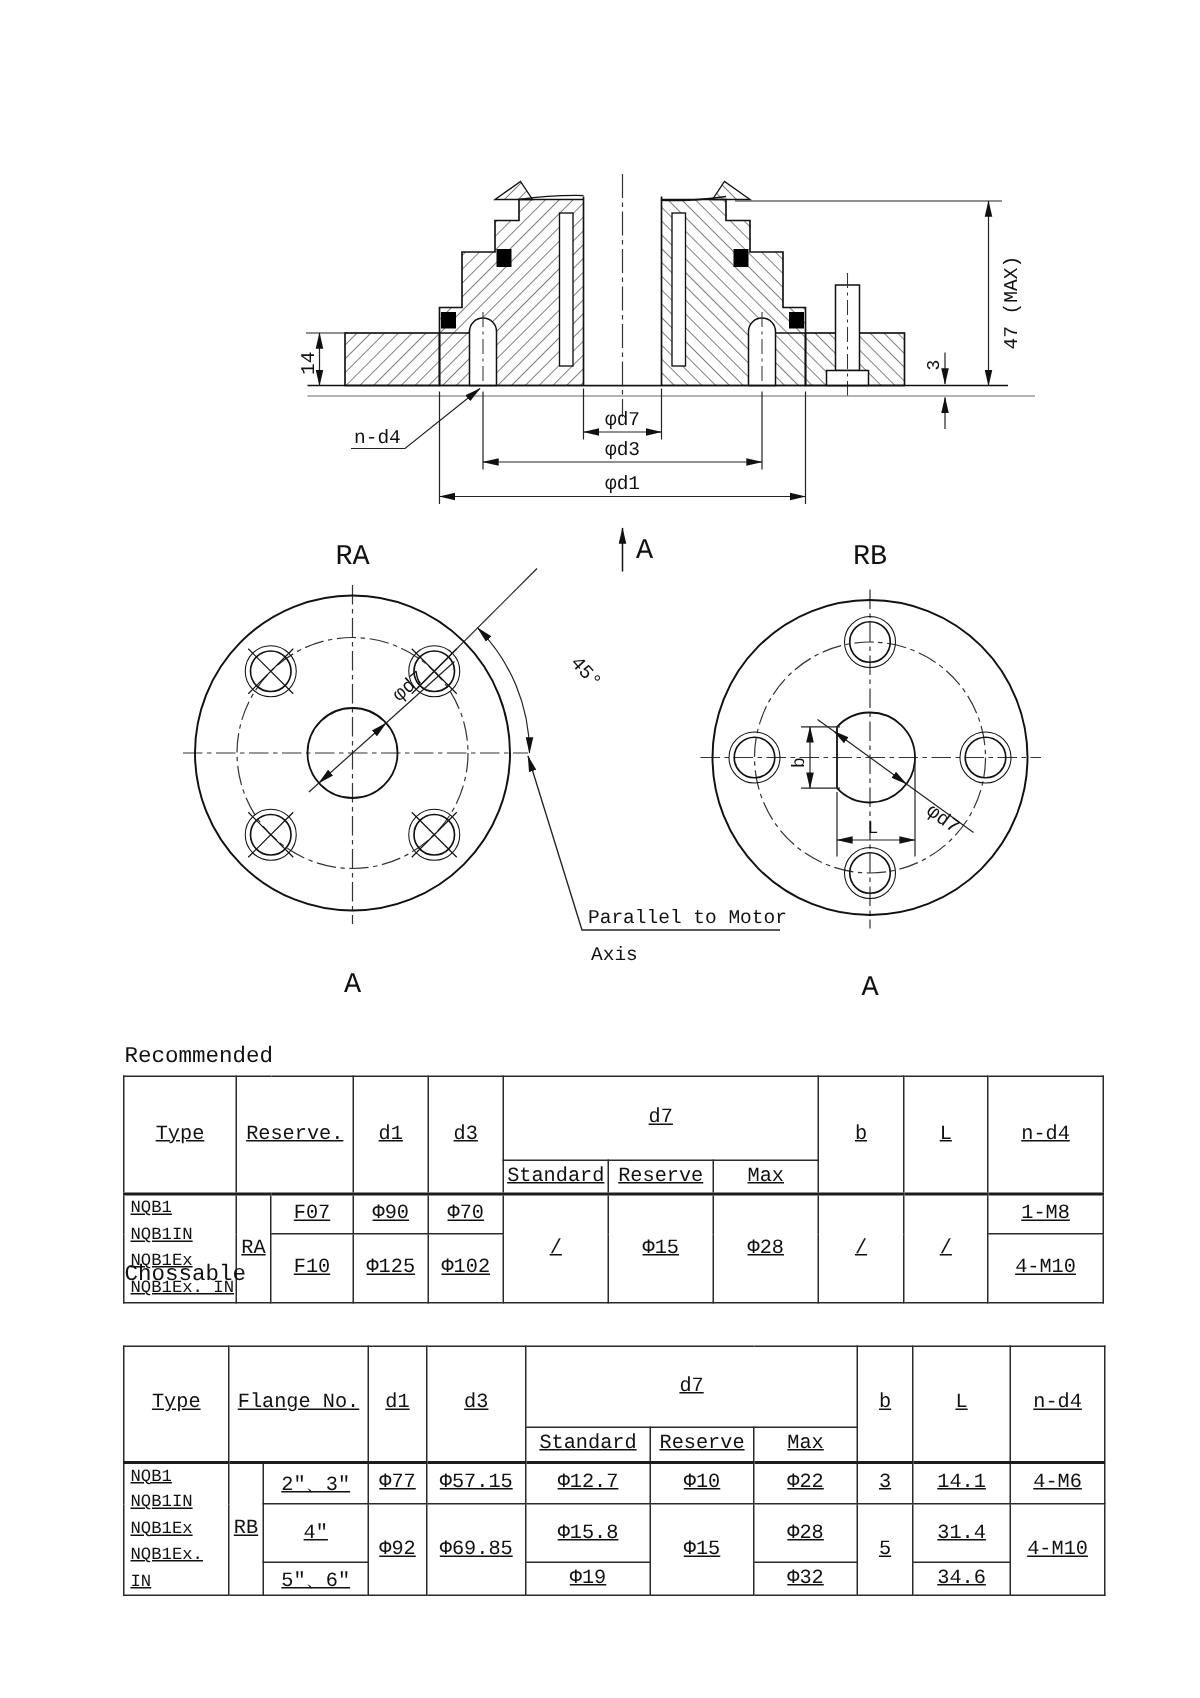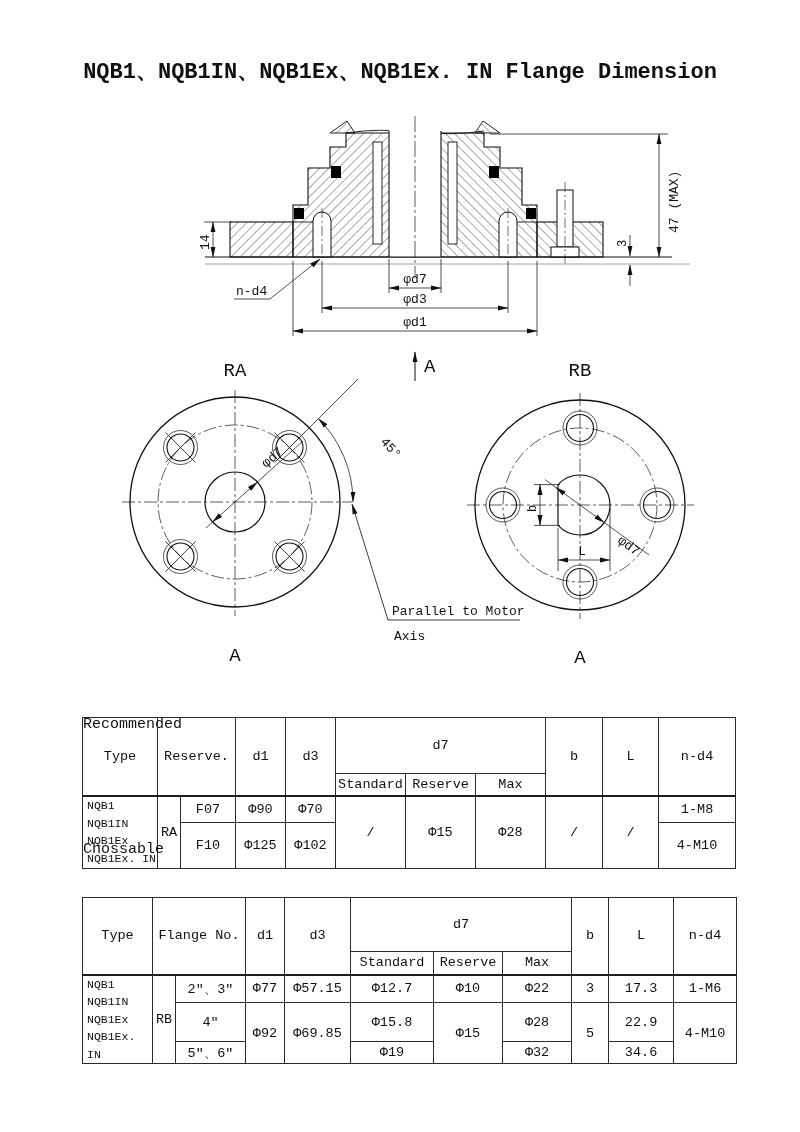--- a/index.html
+++ b/index.html
@@ -15,35 +15,34 @@
     letter-spacing:0;
   }
   svg.drawing { position:absolute; left:0; top:0; }
   svg text { fill:#111; font-family:"Liberation Mono","DejaVu Sans Mono",monospace; }
   .t13 { font-size:13px; }
   .t12 { font-size:12px; }
   .t18 { font-size:19px; }
   .caption { position:absolute; left:83px; font-size:15px; }
   table.spec {
     position:absolute; border-collapse:collapse; table-layout:fixed;
-    font-size:13.5px; text-align:center; border:1.5px solid #222;
+    font-size:13.5px; text-align:center; border:1.5px solid #222;text-decoration:underline;
   }
   .spec td { border:1px solid #2a2a2a; vertical-align:middle; padding:0 1px; overflow:hidden; }
   .spec tr.body1 td { border-top:2.5px solid #1d1d1d; }
   .spec td.models {
     text-align:left; white-space:pre-line; font-size:11.5px;
     line-height:17.5px; padding-left:4px;margin-top:35px;
   }
 </style>
 </head>
 <body>
 
 <div class="page">
 
-  <div class="title">NQB1、NQB1IN、NQB1Ex、NQB1Ex. IN Flange Dimension</div>
 
   <svg class="drawing" width="800" height="700" viewBox="0 0 800 700">
     <defs>
       <pattern id="hA" patternUnits="userSpaceOnUse" width="6.5" height="6.5" patternTransform="rotate(-45)">
         <line x1="0" y1="0" x2="6.5" y2="0" stroke="#1c1c1c" stroke-width="0.75"></line>
       </pattern>
       <pattern id="hB" patternUnits="userSpaceOnUse" width="6.5" height="6.5" patternTransform="rotate(45)">
         <line x1="0" y1="0" x2="6.5" y2="0" stroke="#1c1c1c" stroke-width="0.75"></line>
       </pattern>
       <marker id="arr" viewBox="0 0 10 6" refX="9.5" refY="3" markerWidth="11" markerHeight="7" orient="auto-start-reverse" markerUnits="userSpaceOnUse">
@@ -182,21 +181,21 @@
       <text class="t18" x="580" y="663" text-anchor="middle">A</text>
     </g>
 
     <g>
       <path d="M352,504 L388,620 L520,620" fill="none" stroke="#222" stroke-width="0.9" marker-start="url(#arr)"></path>
       <text class="t13" x="392" y="615">Parallel to Motor</text>
       <text class="t13" x="394" y="640">Axis</text>
     </g>
   </svg>
 
-  <div class="caption" style="top:716px">Recommended</div>
+  <div class="caption" style="top:696px">Recommended</div>
 
   <table class="spec" style="left:82px; top:717px; width:653px;">
     <colgroup>
       <col style="width:75px">
         <col style="width:23px">
         <col style="width:55px">
       <col style="width:50px">
         <col style="width:50px">
         <col style="width:70px">
       <col style="width:70px">
@@ -284,32 +283,32 @@
 NQB1Ex
 NQB1Ex. IN</td>
       <td rowspan="3">RB</td>
       <td>2"、3"</td>
       <td>Φ77</td>
       <td>Φ57.15</td>
       <td>Φ12.7</td>
       <td>Φ10</td>
       <td>Φ22</td>
       <td>3</td>
-      <td>17.3</td>
-      <td>1-M6</td>
+      <td>14.1</td>
+      <td>4-M6</td>
     </tr>
     <tr style="height:23px">
       <td>4"</td>
       <td rowspan="2">Φ92</td>
       <td rowspan="2">Φ69.85</td>
       <td>Φ15.8</td>
       <td rowspan="2">Φ15</td>
       <td>Φ28</td>
       <td rowspan="2">5</td>
-      <td>22.9</td>
+      <td>31.4</td>
       <td rowspan="2">4-M10</td>
     </tr>
     <tr style="height:22px">
       <td>5"、6"</td>
       <td>Φ19</td>
       <td>Φ32</td>
       <td>34.6</td>
     </tr>
   </tbody>
     </table>

